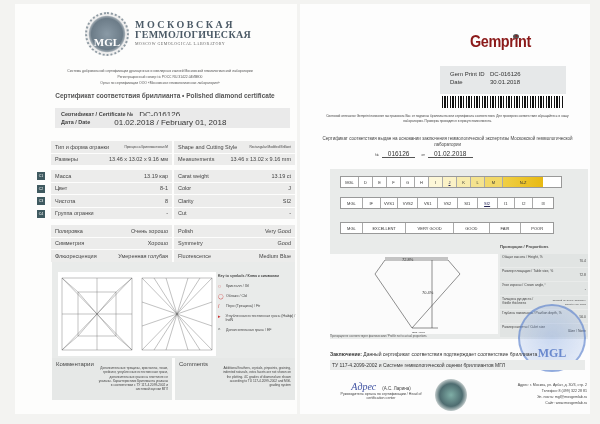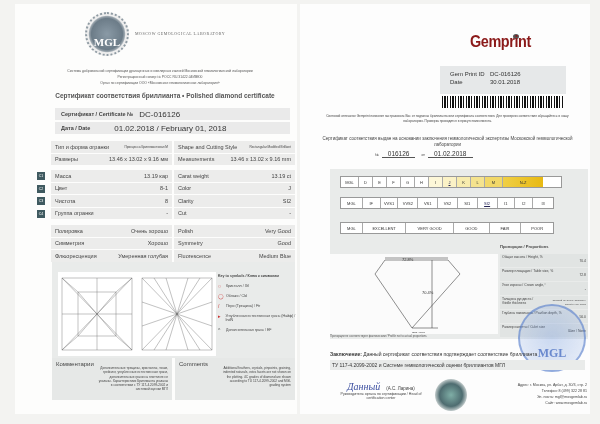--- a/index.html
+++ b/index.html
@@ -88,37 +88,39 @@
 </style>
 </head>
 <body>
 
 <div class="page left">
   <div class="logo-row">
     <div class="logo">
         <span>MGL</span>
       </div>
     <div class="lab-name">
+      <div>МОСКОВСКАЯ</div>
+      <div class="l2">ГЕММОЛОГИЧЕСКАЯ</div>
       <div class="en">MOSCOW GEMOLOGICAL LABORATORY</div>
     </div>
   </div>
 
   <div class="small-lines">
     <div>Система добровольной сертификации драгоценных и ювелирных камней Московской геммологической лаборатории</div>
     <div>Регистрационный номер № РОСС RU.31422.04ИВЮ0</div>
     <div>Орган по сертификации ООО «Московская геммологическая лаборатория»</div>
   </div>
 
   <div class="title">Сертификат соответствия бриллианта • Polished diamond certificate</div>
 
   <div class="cert-row" style="top:104px; padding-left:6px;">
     <span>Сертификат / Certificate №</span>
     <span class="val">DC-016126</span>
   </div>
-  <div class="cert-row" style="top:118px; padding-left:6px;">
+  <div class="cert-row" style="top:112px; padding-left:6px;">
     <span>Дата / Date</span>
     <span class="val" style="margin-left:24px;">01.02.2018 / February 01, 2018</span>
   </div>
 
   <div class="grid" style="top:137px;">
     <div class="grow">
       <div class="gcell">
         <span>Тип и форма огранки</span>
         <span class="sm">Принцесса Бриллиантовая М</span>
       </div>
@@ -378,21 +380,21 @@
       <span>MGL</span>
     </div>
 
   <div class="concl">
     <b>Заключение:</b>
     <span>Данный сертификат соответствия подтверждает соответствие бриллианта</span>
     <span class="l2">ТУ 117-4.2099-2002 и Системе геммологической оценки бриллиантов МГЛ</span>
   </div>
 
   <div class="sign">
-    <div><span class="sig">Данный</span><span class="nm">(А.С. Ларина)</span></div>
+    <div><span class="sig">Адрес</span><span class="nm">(А.С. Ларина)</span></div>
     <div>Руководитель органа по сертификации / Head of certification center</div>
   </div>
   <div class="holo"></div>
   <div class="addr">
     <div>Адрес: г. Москва, ул. Арбат, д. 30/3, стр. 2</div>
     <div>Телефон: 8 (499) 322 28 81</div>
     <div>Эл. почта: mgl@mosgemlab.ru</div>
     <div>Сайт: www.mosgemlab.ru</div>
   </div>
 </div>

